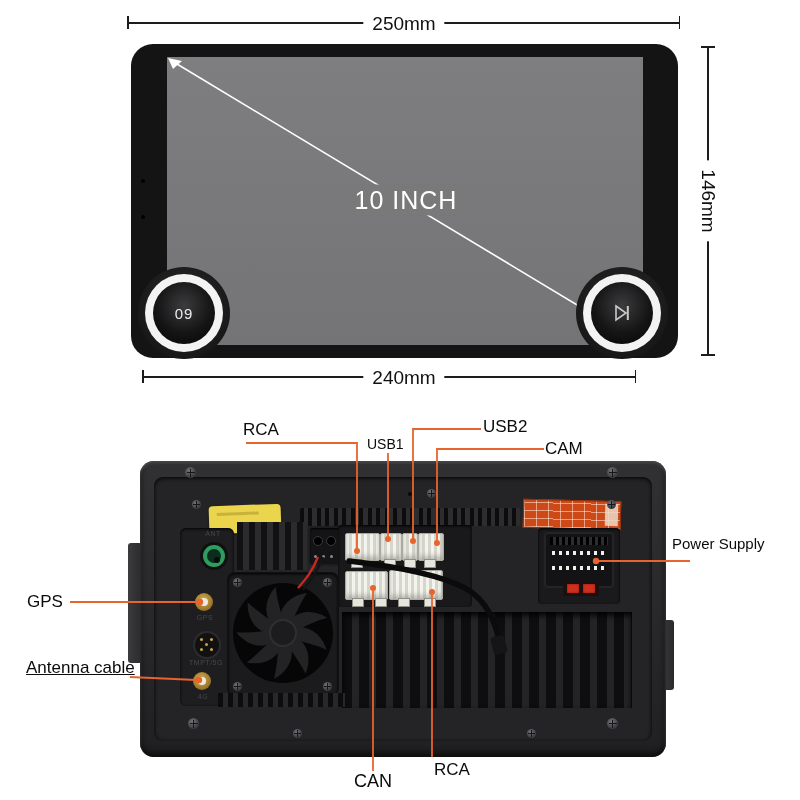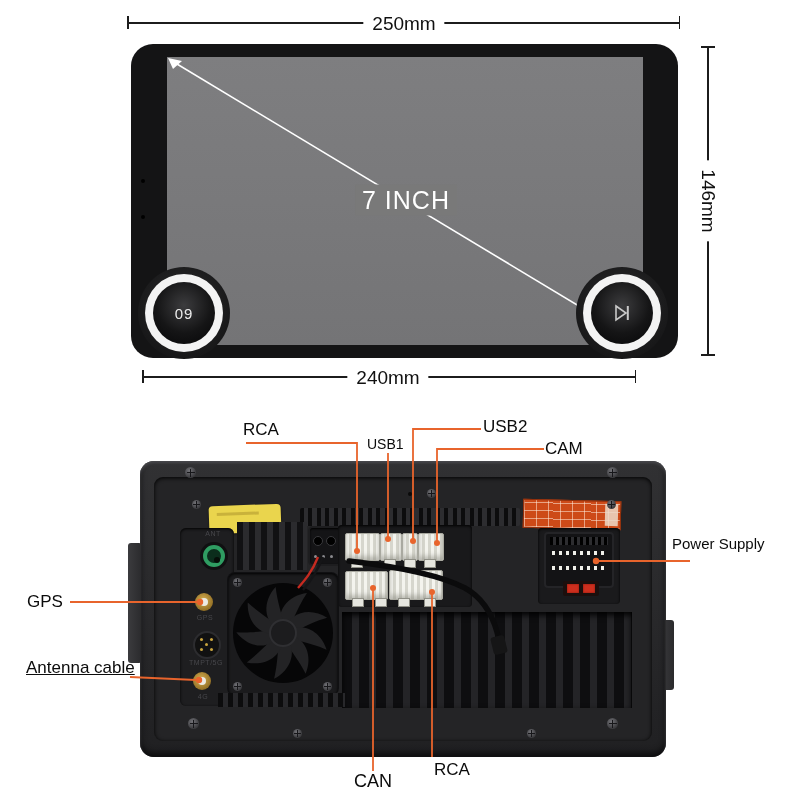--- a/index.html
+++ b/index.html
@@ -127,21 +127,21 @@
     <svg class="overlay" width="800" height="800">
       <defs>
         <marker id="ah" markerWidth="10" markerHeight="8" refX="8" refY="4" orient="auto">
           <polygon points="0,0 10,4 0,8" fill="#fff"></polygon>
         </marker>
       </defs>
       <line x1="172" y1="61" x2="632" y2="338" stroke="#fff" stroke-width="1.6" marker-start="url(#ah-rev)" marker-end="url(#ah)"></line>
       <polygon points="168,58 182,61 173,69" fill="#fff"></polygon>
       <polygon points="636,341 622,338 631,330" fill="#fff"></polygon>
     </svg>
-    <div id="inch-label">7 INCH</div>
+    <div id="inch-label">10 INCH</div>
 
     <div class="knob" style="left:138px;top:267px;">
       <div class="knob-ring">
         <div class="knob-core">
           <span id="knob-left-label">09</span>
         </div>
       </div>
     </div>
     <div class="knob" style="left:576px;top:267px;">
       <div class="knob-ring">
@@ -150,21 +150,21 @@
             <path d="M4 2 L14 9 L4 16 Z" fill="none" stroke="#c9c9c9" stroke-width="1.6"></path>
             <line x1="15.8" y1="2" x2="15.8" y2="16" stroke="#c9c9c9" stroke-width="2"></line>
           </svg>
         </div>
       </div>
     </div>
 
     <div class="dline" style="left:142px;top:376px;width:494px;height:1.5px;"></div>
     <div class="dline" style="left:142px;top:370px;width:1.5px;height:13px;"></div>
     <div class="dline" style="left:634.5px;top:370px;width:1.5px;height:13px;"></div>
-    <div class="dim-label" style="left:388px;top:378px;">240mm</div>
+    <div class="dim-label" style="left:404px;top:378px;">240mm</div>
   </div>
 
   <div>
     <div class="side-tab" style="left:128px;top:543px;width:14px;height:120px;"></div>
     <div class="side-tab" style="left:660px;top:620px;width:14px;height:70px;"></div>
     <div id="back-body"></div>
     <div id="back-panel"></div>
 
     <div class="vents-top"></div>
     <div class="sticker-yellow">

